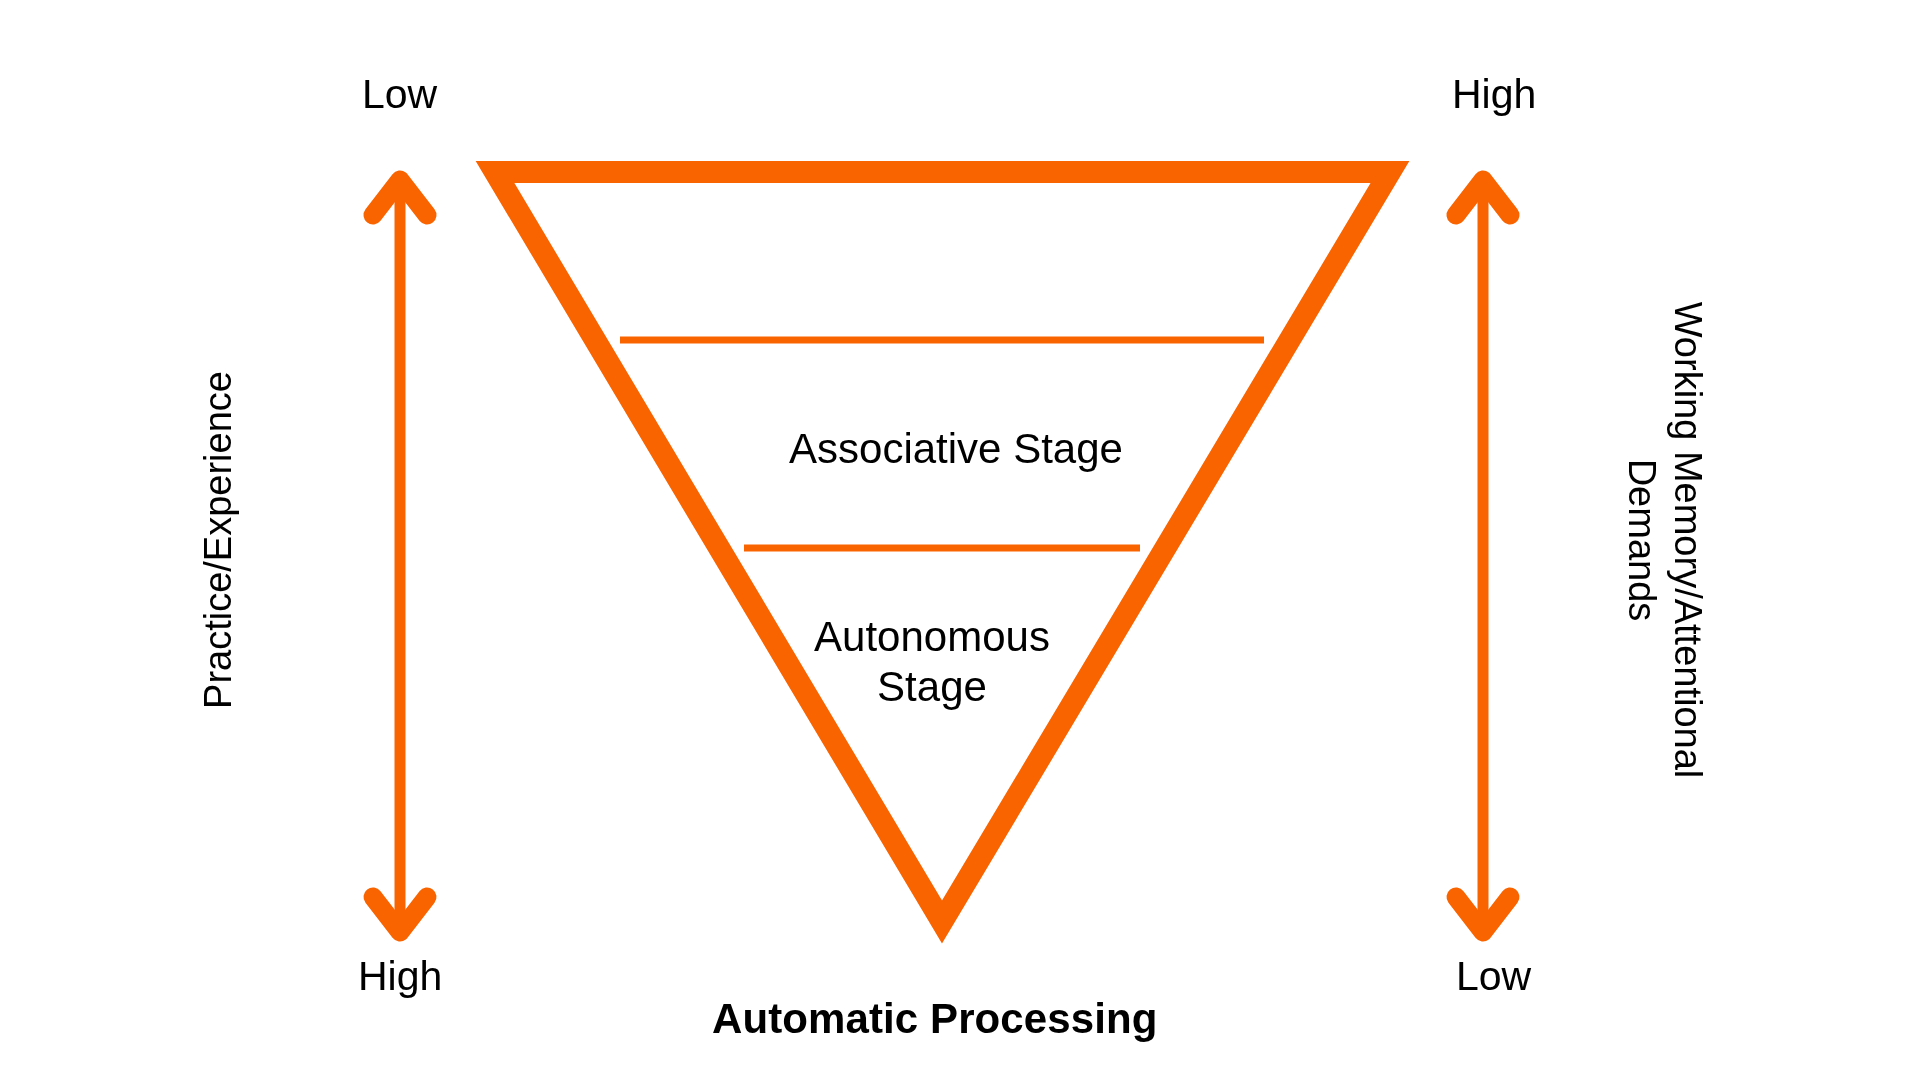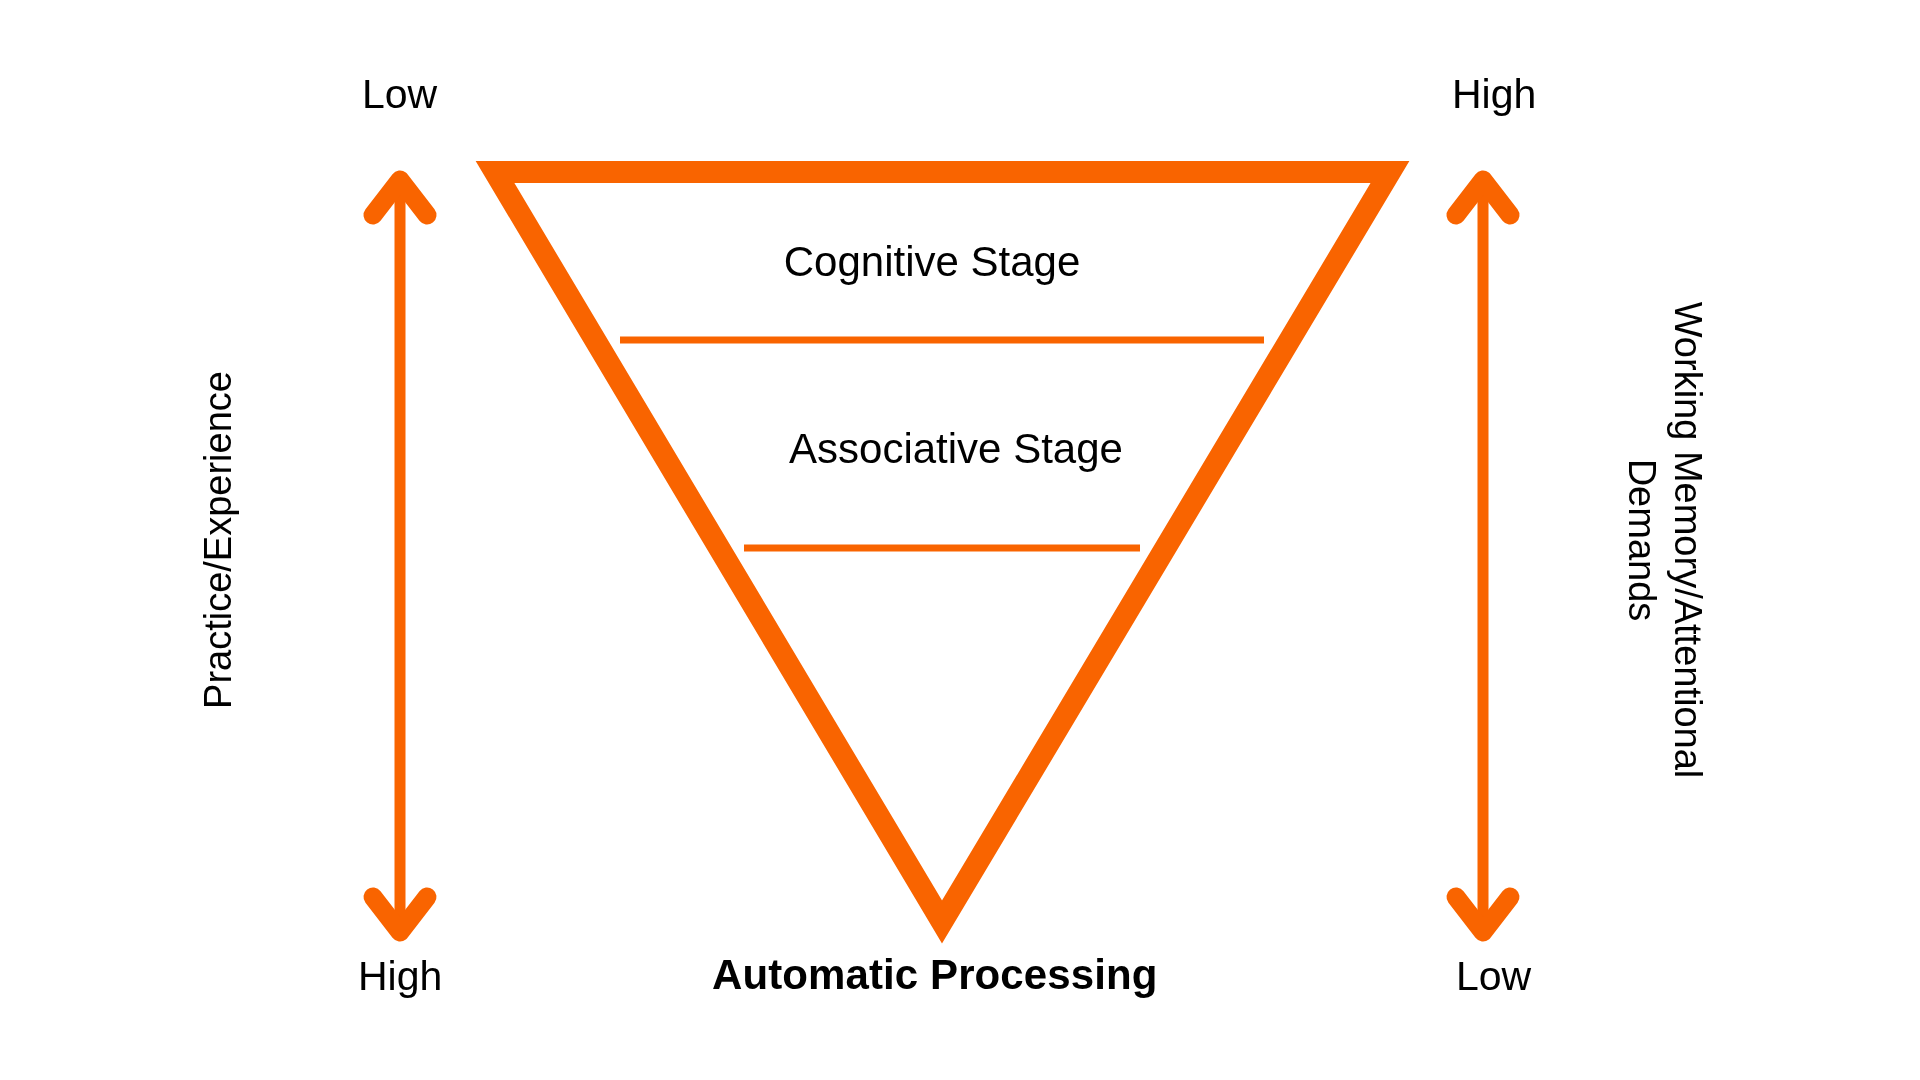--- a/index.html
+++ b/index.html
@@ -68,21 +68,21 @@
     color: #000;
     text-align: center;
     line-height: 1.22;
   }
 
   
   #label-top-left       { left: 362px;  top: 70px;  }
   #label-top-center     { left: 712px;  top: 68px;  }
   #label-top-right      { left: 1452px; top: 70px;  }
   #label-bottom-left    { left: 358px;  top: 952px; }
-  #label-bottom-center  { left: 712px;  top: 950px; }
+  #label-bottom-center  { left: 712px;  top: 994px; }
   #label-bottom-right   { left: 1456px; top: 952px; }
 
   #label-stage-1 { left: 632px; top: 237px; width: 600px; }
   #label-stage-2 { left: 656px; top: 424px; width: 600px; }
   #label-stage-3 { left: 702px; top: 612px; width: 460px; }
 
   
   #label-axis-left {
     left: 218px;
     top: 540px;
@@ -130,24 +130,27 @@
 
 
   <div class="lbl corner-label" id="label-top-right">High</div>
 
   <div class="lbl corner-label" id="label-bottom-left">High</div>
 
   <div class="lbl pole-label" id="label-bottom-center">Automatic Processing</div>
 
   <div class="lbl corner-label" id="label-bottom-right">Low</div>
 
-  <div class="lbl stage-label" id="label-stage-1">Cognitive Stage</div>
 
   <div class="lbl stage-label" id="label-stage-2">Associative Stage</div>
 
+  <div class="lbl stage-label" id="label-stage-3">
+    <div>Autonomous</div>
+    <div>Stage</div>
+  </div>
 
   <div class="lbl axis-label" id="label-axis-left">Practice/Experience</div>
 
   <div class="lbl axis-label" id="label-axis-right">
     <div>Working Memory/Attentional</div>
     <div>Demands</div>
   </div>
 
 </div>
 

